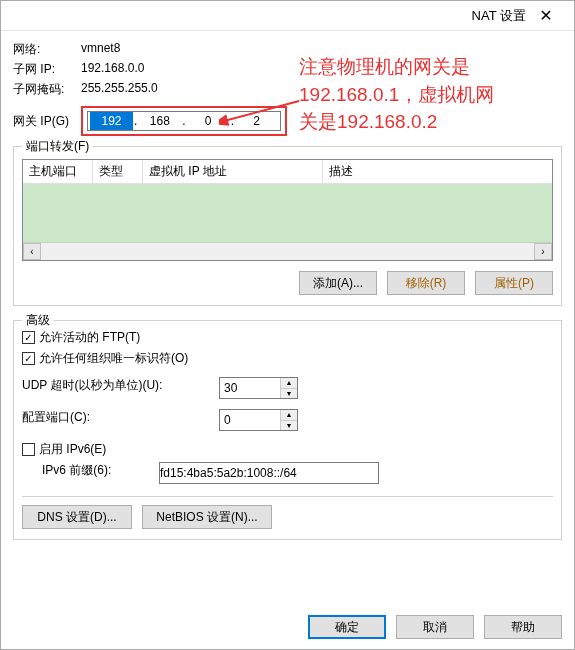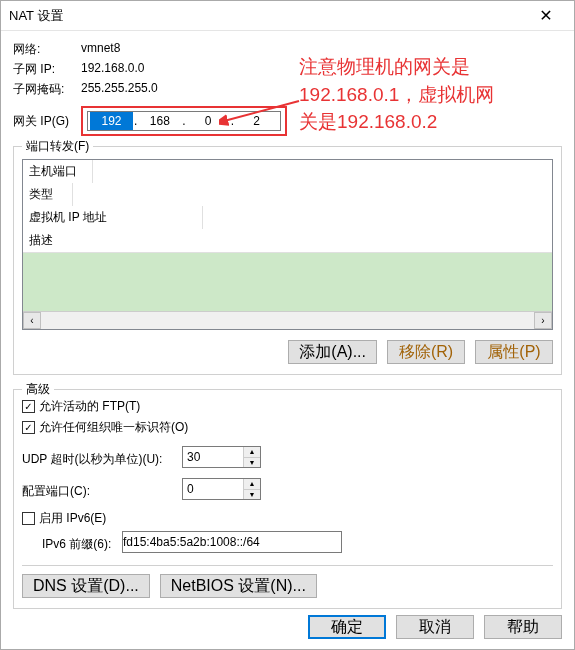--- a/index.html
+++ b/index.html
@@ -18,21 +18,21 @@
     height: 650px;
     background: #fff;
     border: 1px solid #aaa;
     position: relative;
   }
   .titlebar {
     height: 30px;
     padding: 12px 8px;
     display: flex;
     align-items: center;
-    justify-content: space-between;
+    justify-content: flex-end;
     border-bottom: 1px solid #e5e5e5;
   }
   .title-text { font-size: 13px; }
   .close-btn {
     width: 40px; height: 30px;
     display: flex; align-items: center; justify-content: center;
     font-size: 16px; font-family: Arial;
   }
   .content { padding: 10px 12px; }
   .info-row { display: flex; margin-bottom: 3px; }
@@ -75,21 +75,20 @@
   }
   .table-wrap {
     border: 1px solid #828790;
     background: #fff;
     margin-top: 4px;
   }
   .table-head {
     display: flex;
     background: #fff;
     border-bottom: 1px solid #e0e0e0;
-    flex-direction: column;
   }
   .th {
     padding: 3px 6px;
     border-right: 1px solid #e0e0e0;
     background: #fff;
   }
   .th:last-child { border-right: none; flex: 1; }
   .table-body { height: 58px; background: #cde8c8; }
   .table-scroll {
     display: flex; align-items: center;
@@ -102,35 +101,35 @@
     border: 1px solid #c0c0c0;
     display: flex; align-items: center; justify-content: center;
     font-size: 10px;
   }
   .sb-track { flex: 1; }
   .btn-row { display: flex; justify-content: flex-end; gap: 10px; margin-top: 10px; }
   .btn {
     min-width: 78px; height: 24px;
     border: 1px solid #adadad;
     background: #e1e1e1;
-    font-family: inherit; font-size: 16px;
+    font-family: inherit; font-size: 12px;
     display: inline-flex; align-items: center; justify-content: center;
     padding: 0 10px;
   }
   .btn.disabled { color: #a16207; }
   .checkbox-row { display: flex; align-items: center; margin-bottom: 4px; }
   .chk {
     width: 13px; height: 13px;
     border: 1px solid #333;
     margin-right: 4px;
     display: inline-flex; align-items: center; justify-content: center;
     font-size: 10px; line-height: 1;
   }
   .chk.checked::after { content: "✓"; }
-  .num-row { display: flex; align-items: flex-end; margin-top: 10px; }
+  .num-row { display: flex; align-items: flex-start; margin-top: 10px; gap: 37px; }
   .num-label { min-width: 160px; }
   .num-label2 { min-width: 160px; }
   .spinner {
     display: flex; align-items: stretch;
     border: 1px solid #7a7a7a; height: 22px;
   }
   .spinner input {
     border: none; width: 60px; padding: 0 4px;
     font-family: inherit; font-size: 12px; outline: none;
   }

